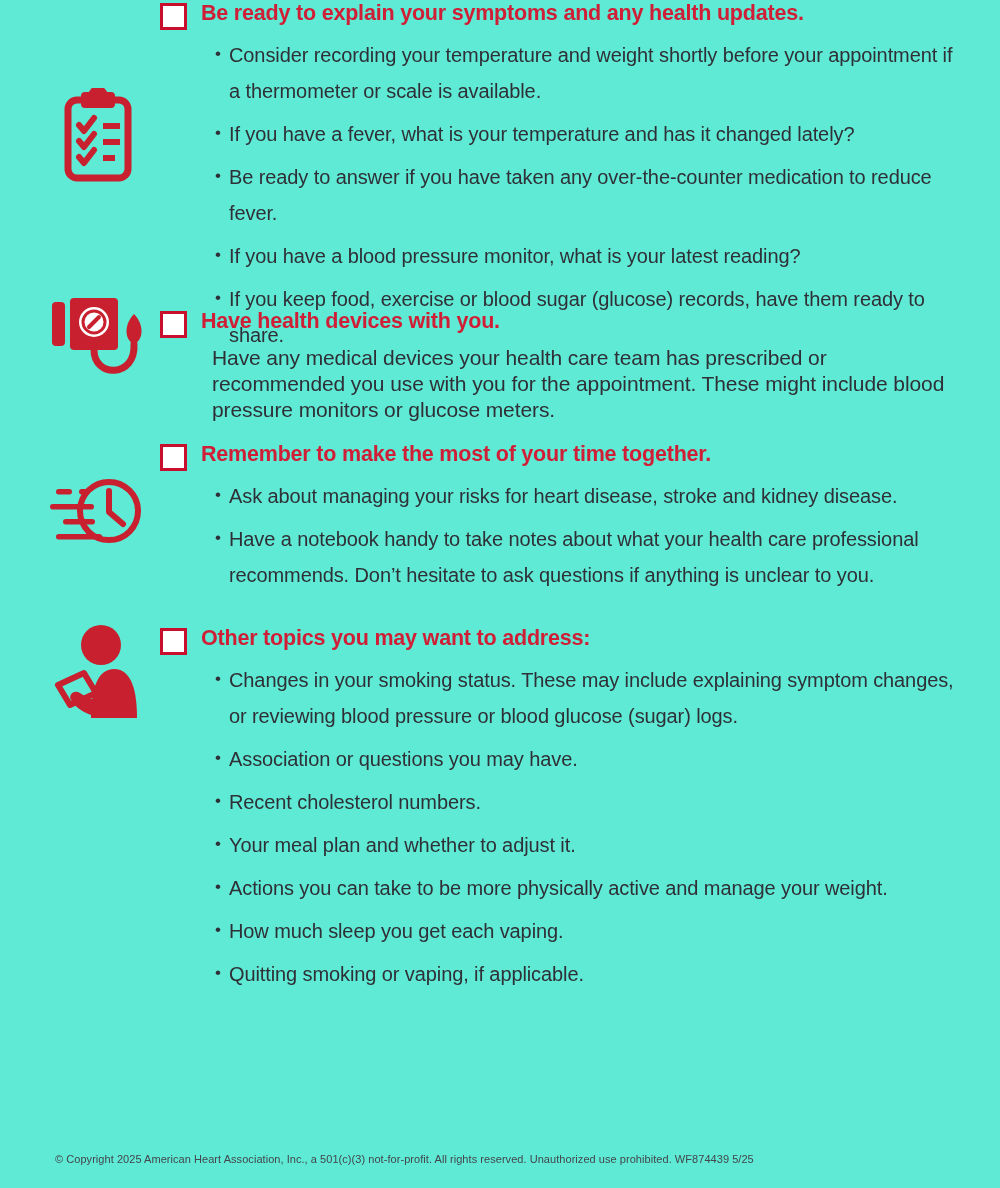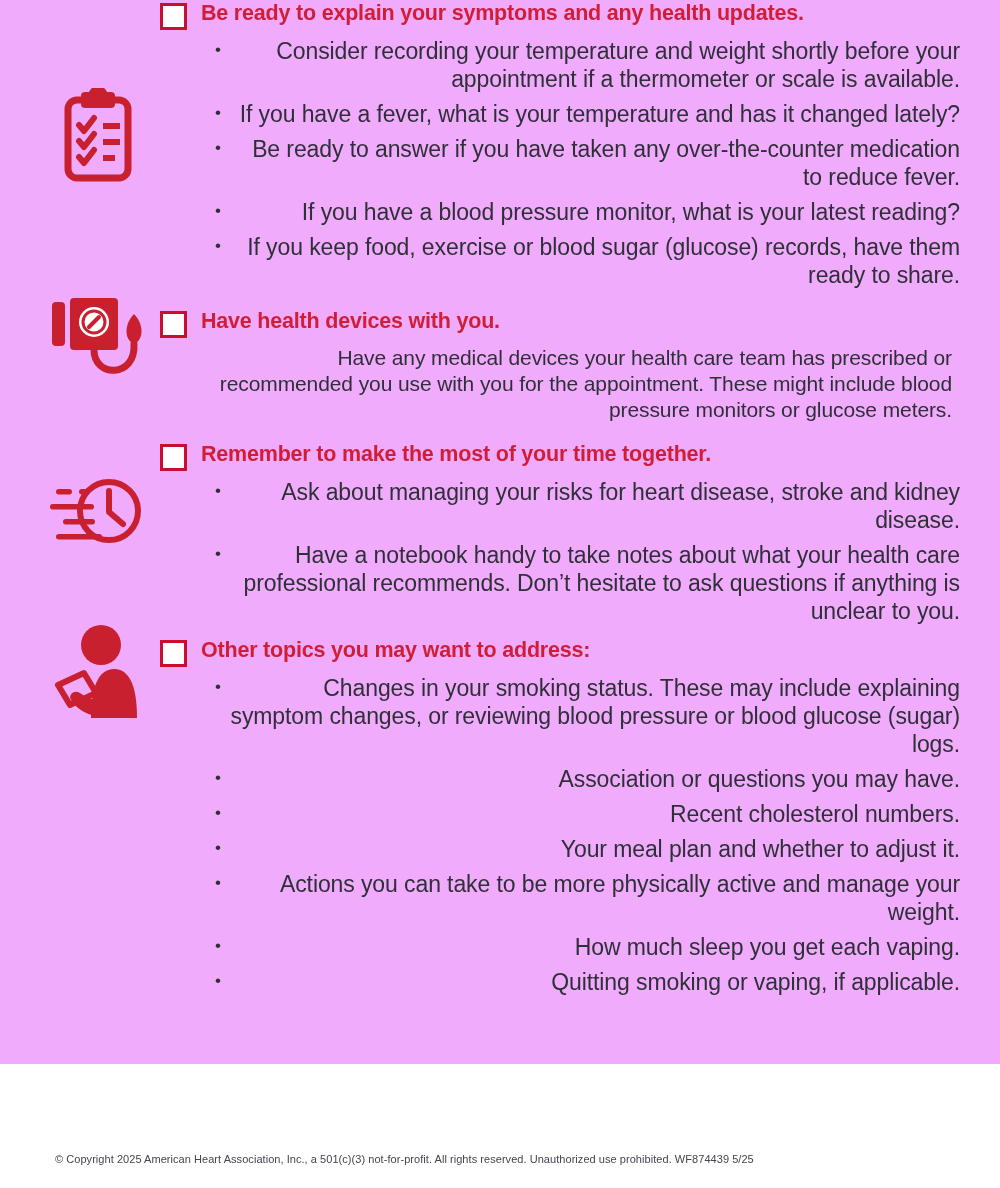--- a/index.html
+++ b/index.html
@@ -13,23 +13,22 @@
     height: 1188px;
     position: relative;
     font-family: "Liberation Sans", sans-serif;
     color: #2b2b35;
     overflow: hidden;
   }
 
   .page {
     position: relative;
     width: 1000px;
-    height: 1064px;
-    background: #f0abfc;
-    text-align: right;
+    height: 1188px;
+    background: #5eead4;
   }
 
   
   .section {
     position: absolute;
     left: 0;
     width: 1000px;
     display: block;
   }
 
@@ -73,22 +72,22 @@
     white-space: nowrap;
   }
 
   ul.bullets {
     list-style: none;
     margin: 7px 0 0 0;
     padding: 0 0 0 55px;
   }
   ul.bullets li {
     position: relative;
-    font-size: 23px;
-    line-height: 28px;
+    font-size: 20px;
+    line-height: 36px;
     color: #2f3037;
     margin-bottom: 7px;
     padding-left: 14px;
     letter-spacing: -0.1px;
   }
   ul.bullets li:last-child { margin-bottom: 0; }
   ul.bullets li::before {
     content: "\2022";
     position: absolute;
     left: 0;
@@ -203,21 +202,21 @@
 
   <div class="section" style="top:625px;">
     <div class="icon-slot" style="top:-3px;">
       <svg class="icon-svg" width="104" height="100" viewBox="0 0 104 100">
         <circle cx="55" cy="23" r="20" fill="#c8202f"></circle>
         <path d="M45 96 C45 66, 52 47, 68 47 C86 47, 91 70, 91 96 Z" fill="#c8202f"></path>
         <path d="M68 96 C44 96, 31 88, 25 78 C22 73, 28 67, 34 71 C44 78, 54 80, 68 80 Z" fill="#c8202f"></path>
         <path d="M12 63 L38 51 L50 71 L24 83 Z" fill="none" stroke="#c8202f" stroke-width="6" stroke-linejoin="round"></path>
       </svg>
     </div>
-    <div class="section-body" style="top:12px;">
+    <div class="section-body" style="top:0px;">
       <div class="heading-row">
         <span class="checkbox"></span>
         <span class="heading-text">Other topics you may want to address:</span>
       </div>
       <ul class="bullets">
         <li>Changes in your smoking status. These may include explaining symptom changes, or reviewing blood pressure or blood glucose (sugar) logs.</li>
         <li>Association or questions you may have.</li>
         <li>Recent cholesterol numbers.</li>
         <li>Your meal plan and whether to adjust it.</li>
         <li>Actions you can take to be more physically active and manage your weight.</li>

